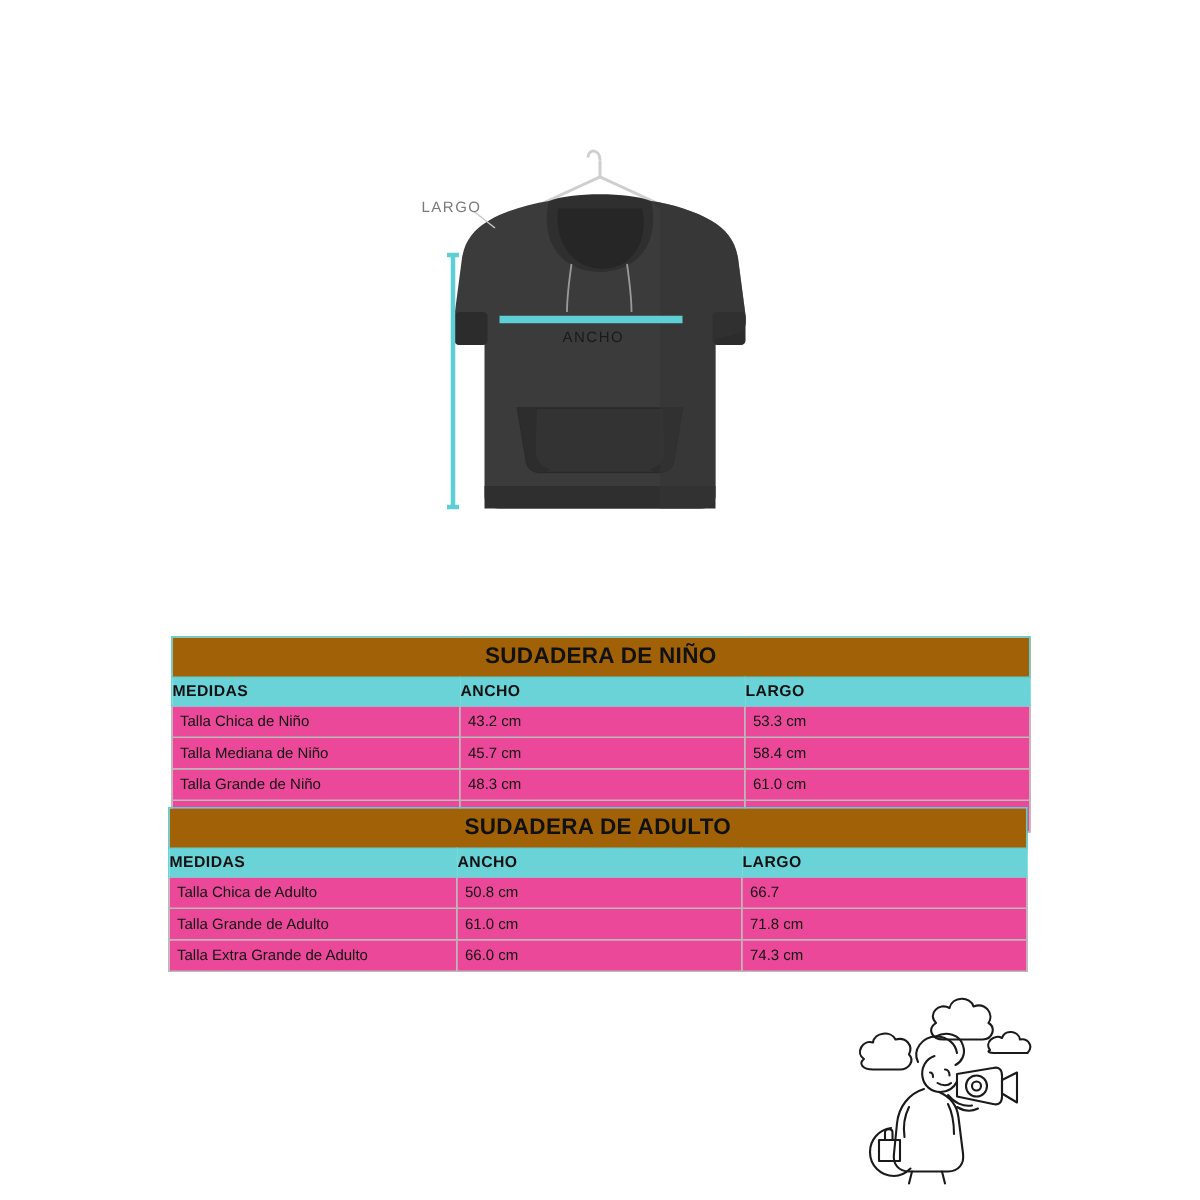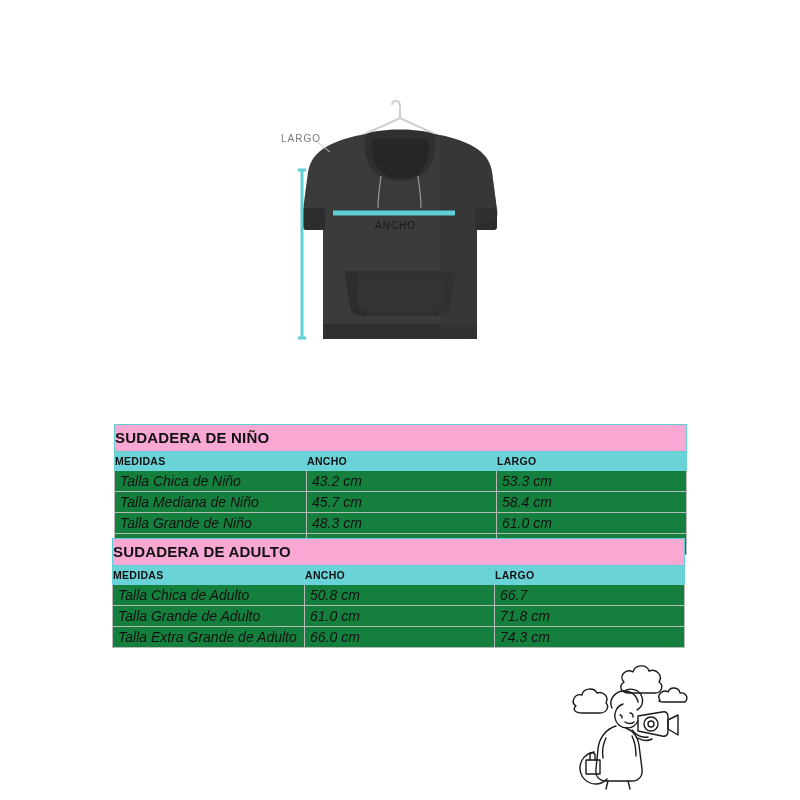--- a/index.html
+++ b/index.html
@@ -50,47 +50,47 @@
     font-family: "Liberation Sans", sans-serif;
   }
   #table-kids { left: 114px; top: 424px; width: 572px; }
   #table-adult { left: 112px; top: 538px; width: 572px; }
 
   .size-table col.c1 { width: 192px; }
   .size-table col.c2 { width: 190px; }
   .size-table col.c3 { width: 190px; }
 
   .title-row td {
-    background: #f9a8d4;
+    background: #a16207;
     color: #111111;
     font-size: 15px;
     font-weight: bold;
+    text-align: center;
     padding: 4px 0 5px 0;
     border: 1px solid #5ecfd4;
     letter-spacing: 0.2px;
   }
   .head-row td {
     background: #69d3d8;
     color: #111111;
     font-size: 10.5px;
     font-weight: bold;
     text-align: left;
     padding: 3px 0 3px 0;
     border: 1px solid #69d3d8;
     letter-spacing: 0.3px;
   }
   .data-row td {
-    background: #15803d;
+    background: #ec4899;
     color: #111111;
-    font-size: 14px;
+    font-size: 10px;
     padding: 2px 0 2px 5px;
     border: 1px solid #b9b9b9;
     height: 16px;
     white-space: nowrap;
-    font-style: italic;
   }
 
   
   #watermark {
     position: absolute;
     left: 520px;
     top: 660px;
     width: 200px;
     height: 130px;
   }

